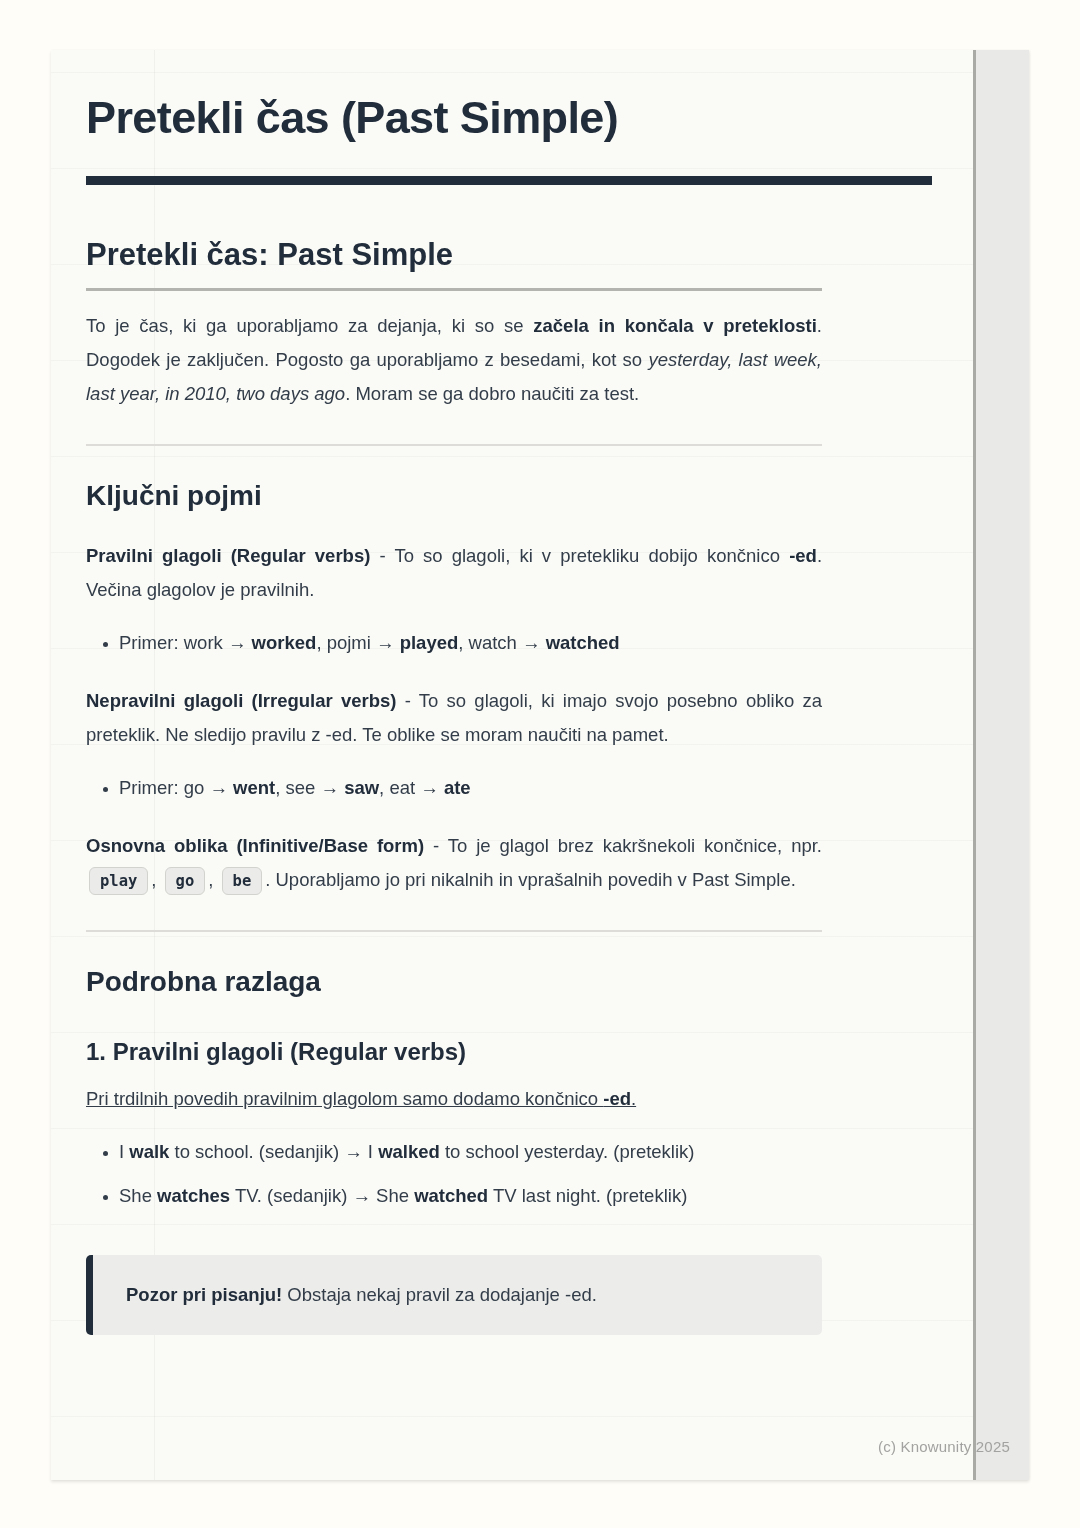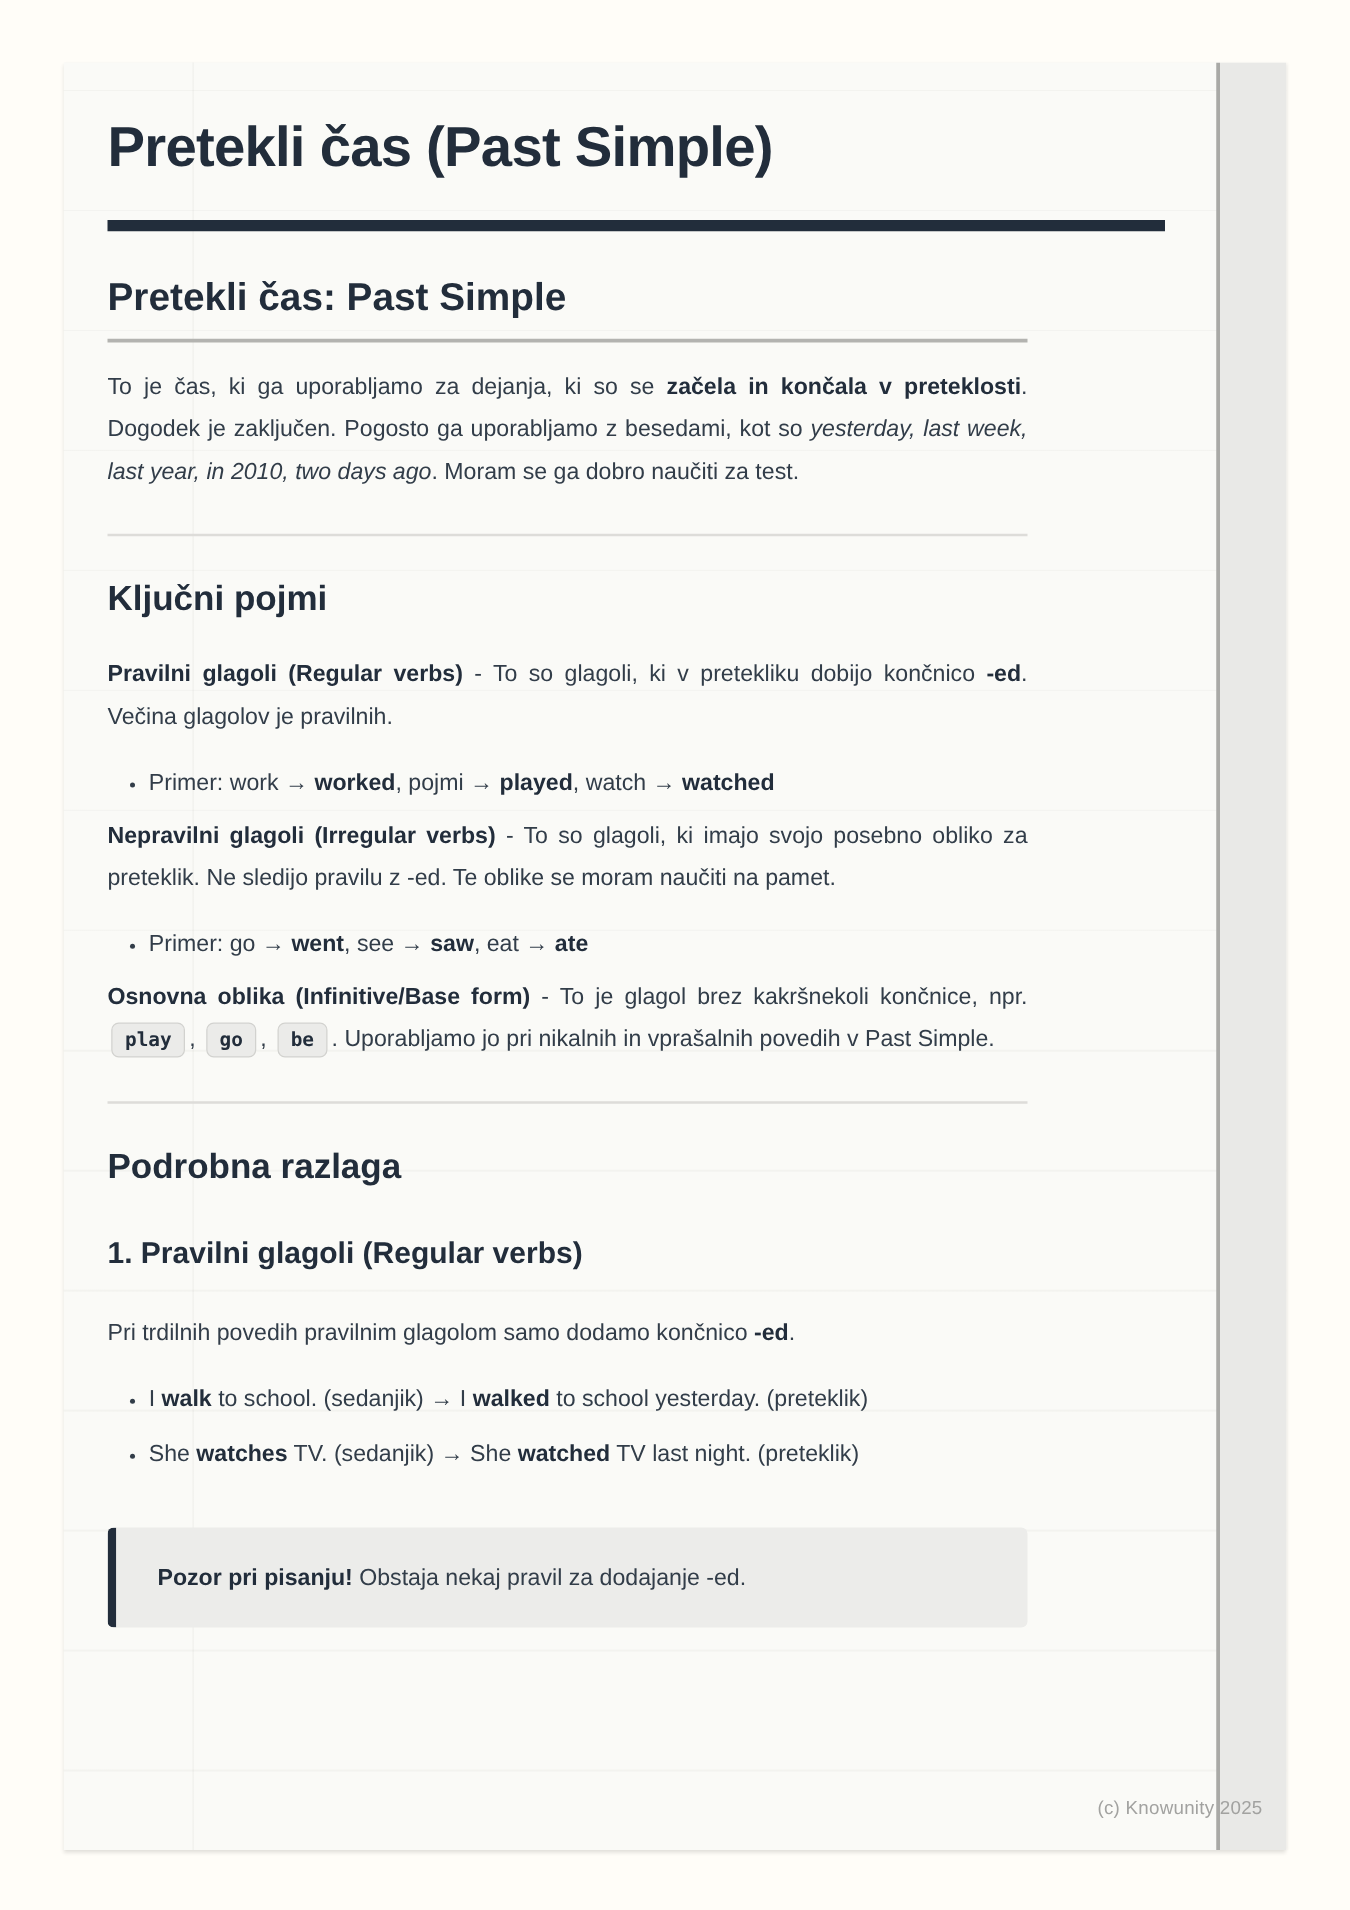--- a/index.html
+++ b/index.html
@@ -28,31 +28,31 @@
   .content { position: absolute; left: 35px; top: 0; width: 846px; }
   .text-col { width: 736px; }
 
   h1 {
     margin: 42px 0 0; font-size: 45px; line-height: 1.15;
     font-weight: bold; color: #222d3b; letter-spacing: -0.6px;
   }
   .h1-rule { margin-top: 32px; height: 9px; width: 846px; background: #222d3b; }
 
   .h2 { font-weight: bold; color: #222d3b; }
-  .h2-main { font-size: 31px; margin: 35px 0 0; line-height: 36px; }
+  .h2-main { font-size: 31px; margin: 52px 0 0; line-height: 36px; }
   .h2-underline { height: 3px; background: #b3b3b0; margin-top: 15px; width: 736px; }
   .h2-sec { font-size: 28px; margin: 33px 0 0; line-height: 34px; }
   .h3 { font-size: 24px; font-weight: bold; color: #222d3b; margin: 39px 0 0; line-height: 28px; }
 
   .para { font-size: 18.5px; line-height: 34px; margin: 0; color: #323d49; }
   .justify { text-align: justify; }
   .mt-intro { margin-top: 18px; }
   .mt-def   { margin-top: 26px; }
-  .mt-def2  { margin-top: 13px; }
-  .mt-lead  { margin-top: 32px; }
+  .mt-def2  { margin-top: 29px; }
+  .mt-lead  { margin-top: 16px; text-decoration: underline; }
 
   .divider { border: none; border-top: 2px solid #dddcd9; margin: 33px 0 0; width: 736px; }
 
   ul.list { margin: 24px 0 0; padding-left: 33px; }
   ul.list li { font-size: 18.5px; line-height: 24px; color: #323d49; }
   ul.list li::marker { color: #323d49; font-size: 16px; }
   ul.list.spaced li + li { margin-top: 20px; }
 
   .b { font-weight: bold; color: #222d3b; }
   .i { font-style: italic; }

